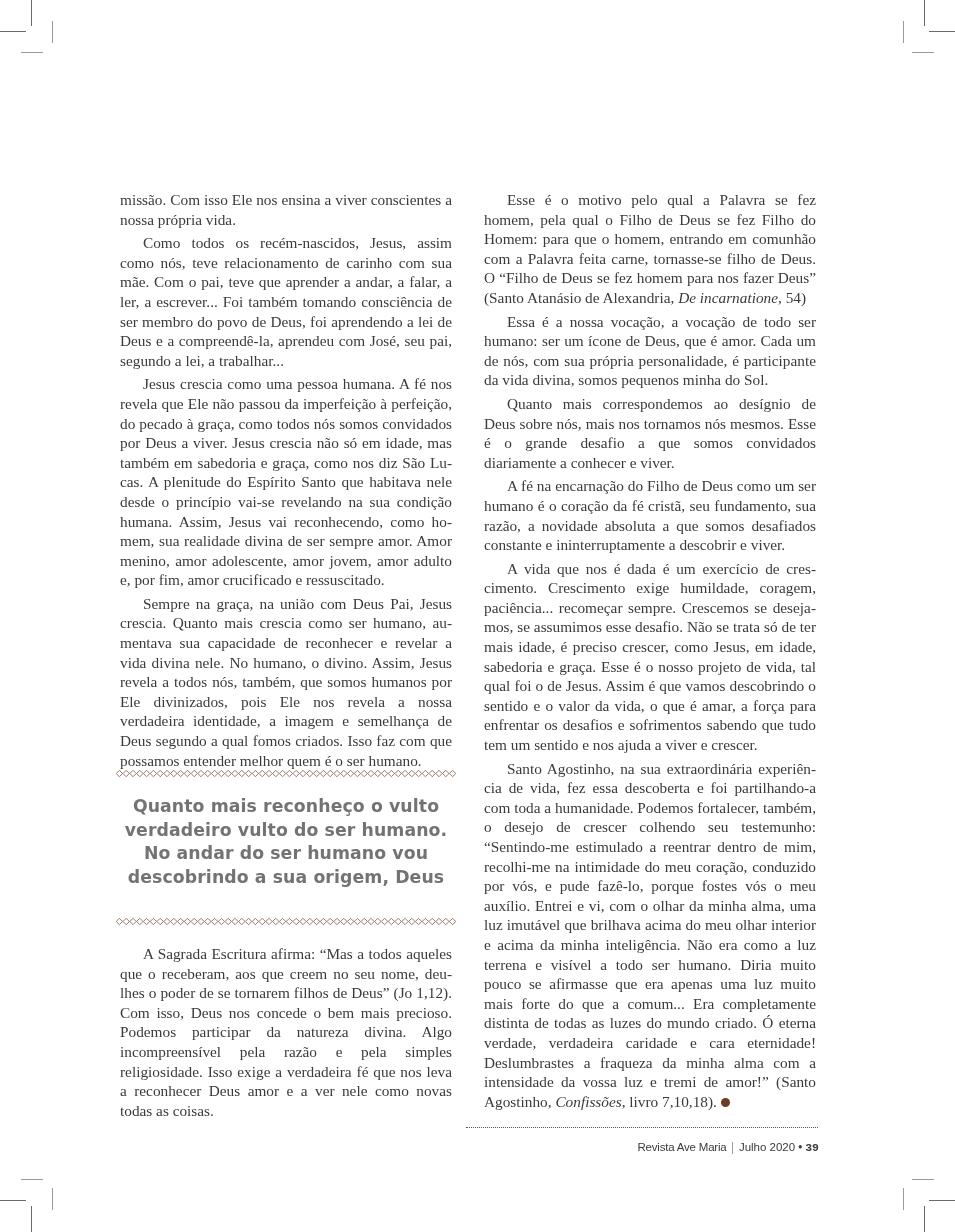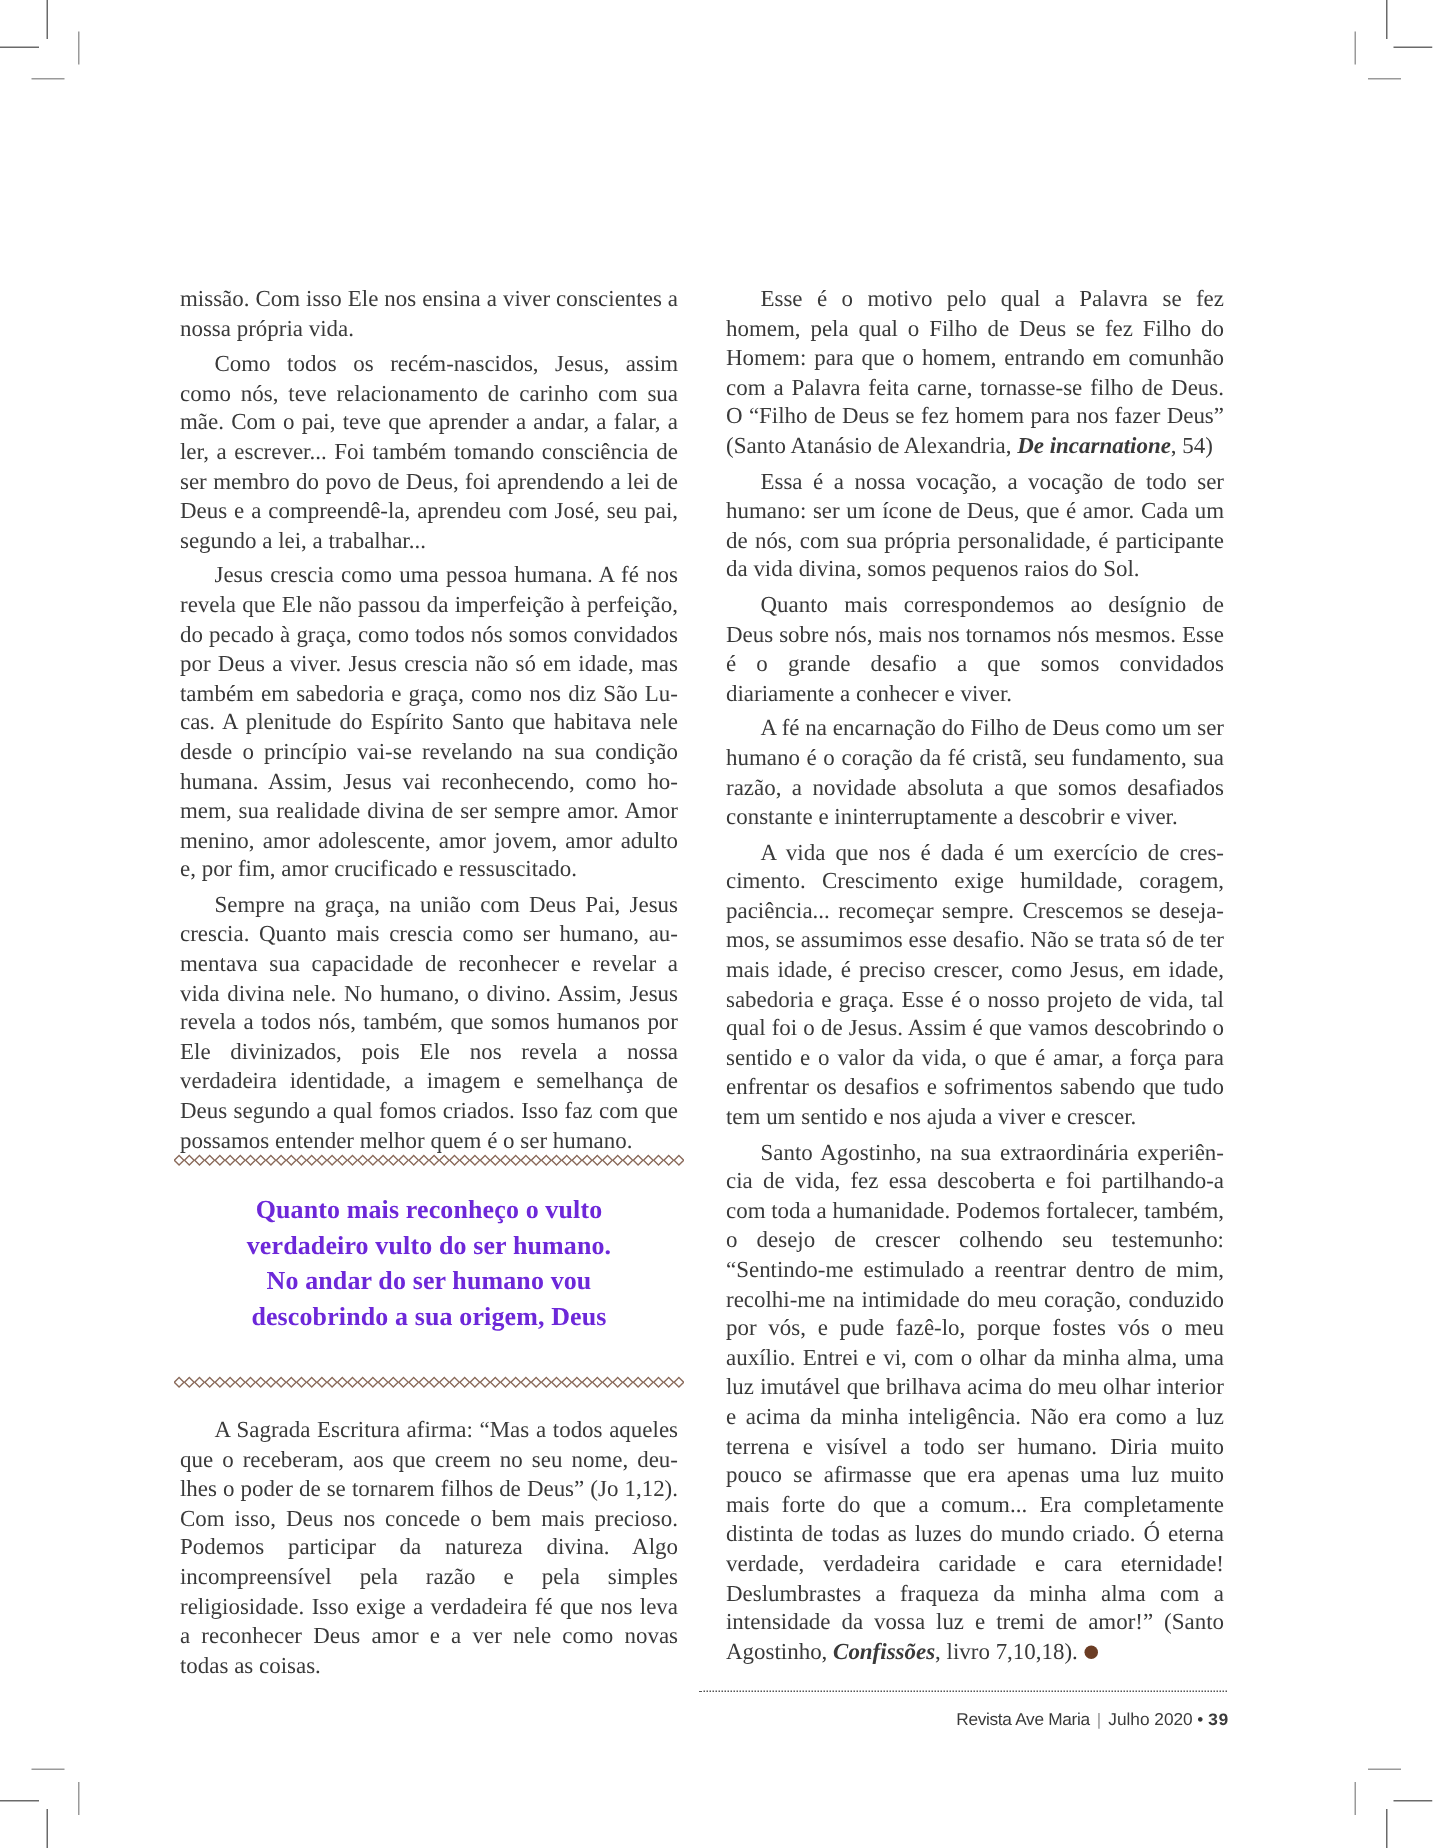--- a/index.html
+++ b/index.html
@@ -7,21 +7,21 @@
   .crop { position: absolute; background: #6a6a6a; }
   .crop.h { height: 1px; }
   .crop.v { width: 1px; }
   .crop.light { background: #9a9a9a; }
 
   .col { position: absolute; top: 186px; width: 340px; font-size: 15.3px; line-height: 19.6px; text-align: justify; hyphens: manual; }
   .col.left { left: 116px; }
   .col.right { left: 480px; }
   .col p { margin: 4px; text-indent: 23px; }
   .col p.noindent { text-indent: 0; }
-  .col em { font-style: italic; font-weight: bold; }
+  .col em { font-style: italic; }
 
   .diamonds { position: absolute; left: 116px; width: 340px; height: 9px; overflow: hidden; }
   .diamonds svg { display: block; }
 
   .pullquote { position: absolute; left: 116px; top: 795px; width: 340px; text-align: center; font-family: "DejaVu Sans", sans-serif; font-weight: bold; font-size: 17.3px; line-height: 23.6px; color: #5a3a26; letter-spacing: 0.1px; }
 
   .endmark { display: inline-block; width: 9px; height: 9px; border-radius: 50%; background: #6b3d24; margin-left: 4px; vertical-align: 0px; }
 
   .footer-rule { position: absolute; left: 466px; top: 1127px; width: 352px; height: 0; border-top: 1px dotted #555; }
   .footer { position: absolute; right: 136px; top: 1140px; font-size: 11.5px; line-height: 14px; color: #3a3a3a; white-space: nowrap; }
@@ -109,21 +109,21 @@
       <polygon points="295.79999999999995,1.2999999999999998 298.99999999999994,4.5 295.79999999999995,7.7 292.59999999999997,4.5" fill="none" stroke="#8a6a5a" stroke-width="0.9"></polygon>
       <polygon points="302.59999999999997,1.2999999999999998 305.79999999999995,4.5 302.59999999999997,7.7 299.4,4.5" fill="none" stroke="#8a6a5a" stroke-width="0.9"></polygon>
       <polygon points="309.4,1.2999999999999998 312.59999999999997,4.5 309.4,7.7 306.2,4.5" fill="none" stroke="#8a6a5a" stroke-width="0.9"></polygon>
       <polygon points="316.2,1.2999999999999998 319.4,4.5 316.2,7.7 313,4.5" fill="none" stroke="#8a6a5a" stroke-width="0.9"></polygon>
       <polygon points="322.99999999999994,1.2999999999999998 326.19999999999993,4.5 322.99999999999994,7.7 319.79999999999995,4.5" fill="none" stroke="#8a6a5a" stroke-width="0.9"></polygon>
       <polygon points="329.79999999999995,1.2999999999999998 332.99999999999994,4.5 329.79999999999995,7.7 326.59999999999997,4.5" fill="none" stroke="#8a6a5a" stroke-width="0.9"></polygon>
       <polygon points="336.59999999999997,1.2999999999999998 339.79999999999995,4.5 336.59999999999997,7.7 333.4,4.5" fill="none" stroke="#8a6a5a" stroke-width="0.9"></polygon>
     </svg>
   </div>
 
-<div class="pullquote" style="color: #6d28d9; font-family: Liberation Serif, serif;">
+<div class="pullquote" style="color: #737373;">
   <div>Quanto mais reconheço o vulto</div>
   <div>verdadeiro vulto do ser humano.</div>
   <div>No andar do ser humano vou</div>
   <div>descobrindo a sua origem, Deus</div>
 </div>
 
 <div class="diamonds" style="top:917px;">
     <svg width="340" height="9">
       <polygon points="3.4,1.2999999999999998 6.6,4.5 3.4,7.7 0.19999999999999973,4.5" fill="none" stroke="#8a6a5a" stroke-width="0.9"></polygon>
       <polygon points="10.2,1.2999999999999998 13.399999999999999,4.5 10.2,7.7 6.999999999999999,4.5" fill="none" stroke="#8a6a5a" stroke-width="0.9"></polygon>
@@ -177,21 +177,21 @@
       <polygon points="336.59999999999997,1.2999999999999998 339.79999999999995,4.5 336.59999999999997,7.7 333.4,4.5" fill="none" stroke="#8a6a5a" stroke-width="0.9"></polygon>
     </svg>
   </div>
 
 <div class="col left" style="top:940px;">
   <p>A Sagrada Escritura afirma: “Mas a todos aqueles que o receberam, aos que creem no seu nome, deu-lhes o poder de se tornarem filhos de Deus” (Jo 1,12). Com isso, Deus nos concede o bem mais precioso. Podemos participar da natureza divina. Algo incompreensível pela razão e pela simples religiosidade. Isso exige a verdadeira fé que nos leva a reconhecer Deus amor e a ver nele como novas todas as coisas.</p>
 </div>
 
 <div class="col right">
   <p><span>Esse é o motivo pelo qual a Palavra se fez homem, pela qual o Filho de Deus se fez Filho do Homem: para que o homem, entrando em comunhão com a Palavra feita carne, tornasse-se filho de Deus. O “Filho de Deus se fez homem para nos fazer Deus” (Santo Atanásio de Alexandria, </span><em>De incarnatione</em><span>, 54)</span></p>
-  <p>Essa é a nossa vocação, a vocação de todo ser humano: ser um ícone de Deus, que é amor. Cada um de nós, com sua própria personalidade, é participante da vida divina, somos pequenos raios do Sol.</p>
+  <p>Essa é a nossa vocação, a vocação de todo ser humano: ser um ícone de Deus, que é amor. Cada um de nós, com sua própria personalidade, é participante da vida divina, somos pequenos minha do Sol.</p>
   <p>Quanto mais correspondemos ao desígnio de Deus sobre nós, mais nos tornamos nós mesmos. Esse é o grande desafio a que somos convidados diariamente a conhecer e viver.</p>
   <p>A fé na encarnação do Filho de Deus como um ser humano é o coração da fé cristã, seu fundamento, sua razão, a novidade absoluta a que somos desafiados constante e ininterruptamente a descobrir e viver.</p>
   <p>A vida que nos é dada é um exercício de cres­cimento. Crescimento exige humildade, coragem, paciência... recomeçar sempre. Crescemos se deseja­mos, se assumimos esse desafio. Não se trata só de ter mais idade, é preciso crescer, como Jesus, em idade, sabedoria e graça. Esse é o nosso projeto de vida, tal qual foi o de Jesus. Assim é que vamos descobrindo o sentido e o valor da vida, o que é amar, a força para enfrentar os desafios e sofrimentos sabendo que tudo tem um sentido e nos ajuda a viver e crescer.</p>
   <p style="text-align:justify;"><span>Santo Agostinho, na sua extraordinária experiên­cia de vida, fez essa descoberta e foi partilhando-a com toda a humanidade. Podemos fortalecer, tam­bém, o desejo de crescer colhendo seu testemunho: “Sentindo-me estimulado a reentrar dentro de mim, recolhi-me na intimidade do meu coração, conduzi­do por vós, e pude fazê-lo, porque fostes vós o meu auxílio. Entrei e vi, com o olhar da minha alma, uma luz imutável que brilhava acima do meu olhar interior e acima da minha inteligência. Não era como a luz terrena e visível a todo ser humano. Diria muito pouco se afirmasse que era apenas uma luz muito mais forte do que a comum... Era completamente distinta de todas as luzes do mundo criado. Ó eterna verdade, verdadeira caridade e cara eternidade! Deslumbrastes a fraqueza da minha alma com a intensidade da vossa luz e tremi de amor!” (Santo Agostinho, </span><em>Confissões</em><span>, livro 7,10,18).</span><span class="endmark" style="background: rgb(107, 61, 36);"></span></p>
 </div>
 
 <div class="footer-rule"></div>
 <div class="footer">
   <span class="mag">Revista Ave Maria</span><span class="sep">|</span><span class="date">Julho 2020</span><span class="dot">•</span><span class="page">39</span>
 </div>

